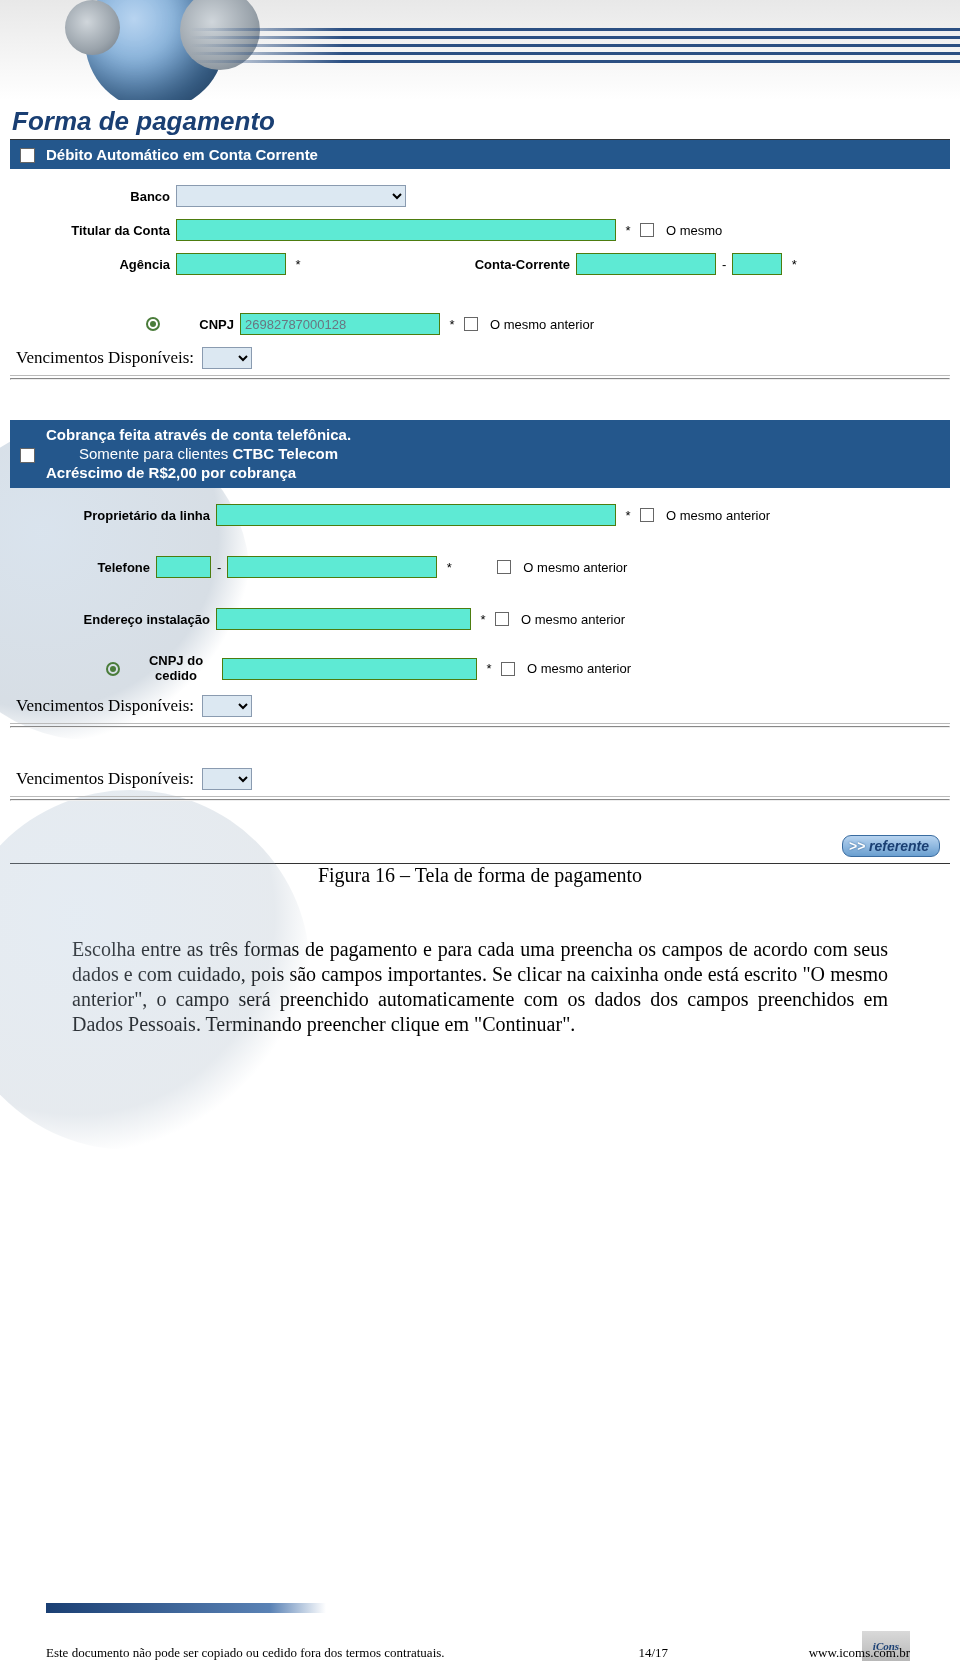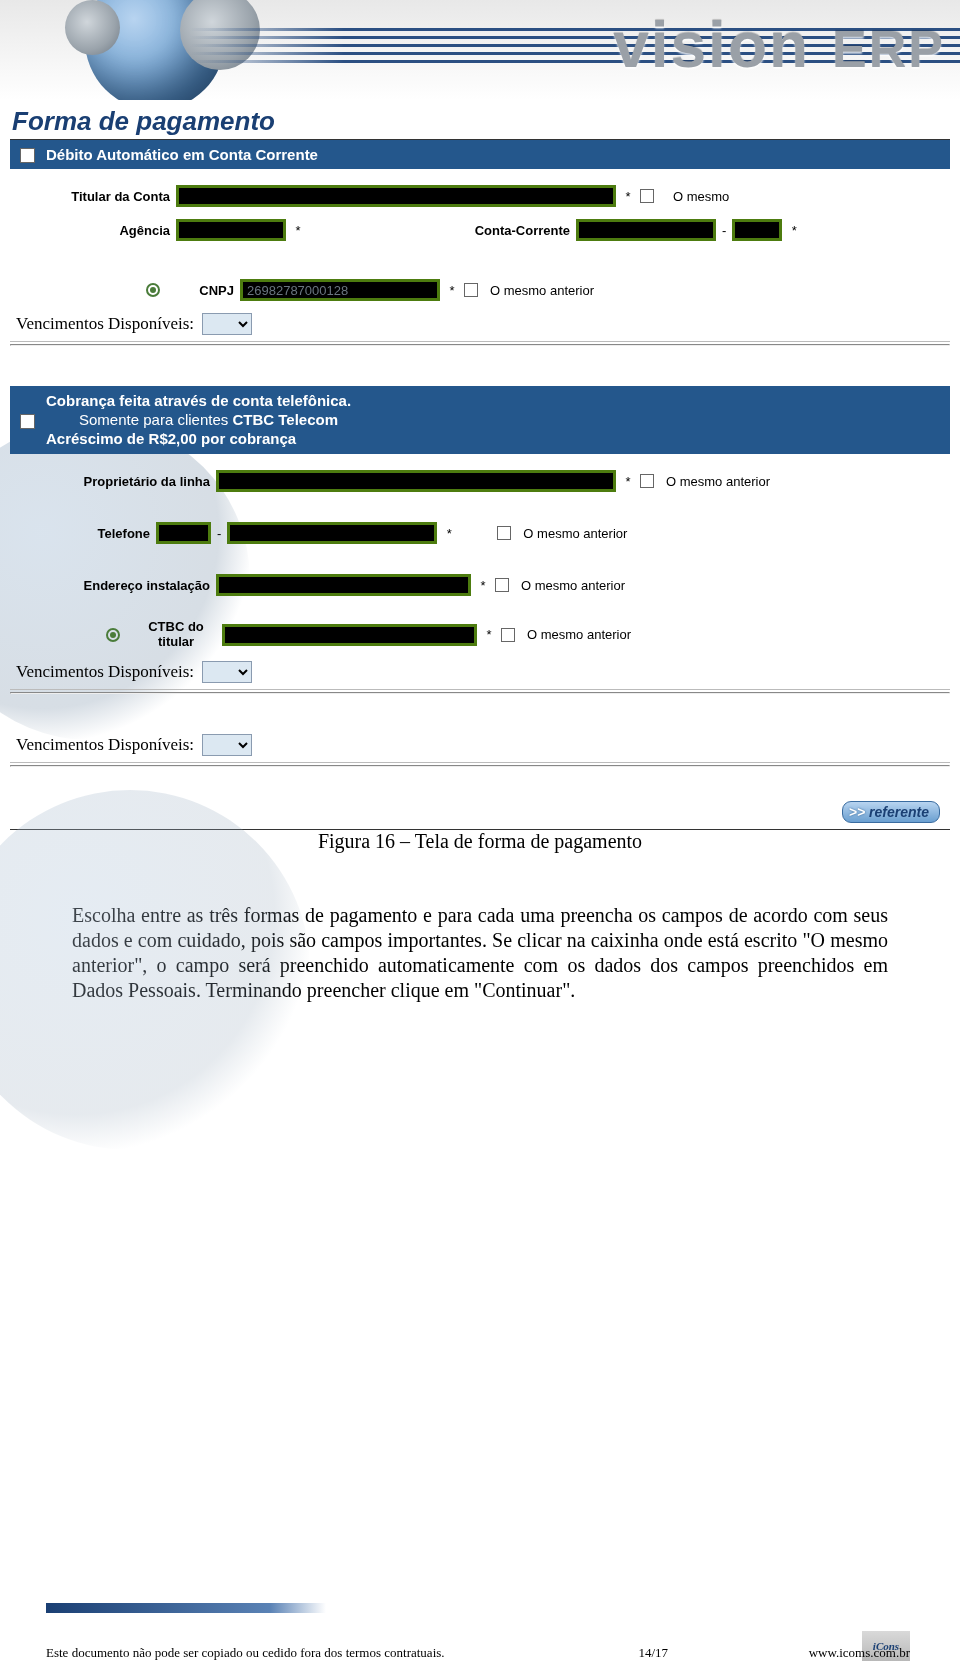--- a/index.html
+++ b/index.html
@@ -123,22 +123,22 @@
   }
   .row.under { border-bottom: 1px solid #bbb; margin-bottom:2px; }
   .lbl {
     text-align: right;
     font-weight: bold;
     font-family: 'Trebuchet MS', Verdana, sans-serif;
     color: #000;
   }
   .ast { width: 12px; text-align:center; }
   .txt {
-    background: #000000;
-    border: 3px solid #4d7c0f;
+    background: #5eead4;
+    border: 1px solid #4d7c0f;
     height: 22px;
     padding: 2px 4px;
     font-size: 13px;
   }
   .sel {
     background: #dce8f2;
     border: 1px solid #8a9bb0;
     height: 22px;
   }
   .cb {
@@ -227,41 +227,42 @@
 
 <div class="header">
   <div class="globe"></div>
   <div class="cog1"></div>
   <div class="cog2"></div>
   <div class="stripe" style="top:28px"></div>
   <div class="stripe" style="top:36px"></div>
   <div class="stripe" style="top:44px"></div>
   <div class="stripe" style="top:52px"></div>
   <div class="stripe" style="top:60px"></div>
-  <div class="brand">
-    <span>vision</span><span class="sub">ERP</span>
-  </div>
 </div>
 
 <div class="section-title">Forma de pagamento</div>
 
 <div class="panel">
 
   <div class="blue-bar">
     <span class="head-checkbox"></span>
     <span>Débito Automático em Conta Corrente</span>
   </div>
 
+  <div class="row">
+    <span class="lbl" style="width:150px">Banco</span>
+    <select class="sel" style="width:230px"></select>
+  </div>
 
   <div class="row">
     <span class="lbl" style="width:150px">Titular da Conta</span>
     <input class="txt" style="width: 440px;">
     <span class="ast">*</span>
     <span class="cb"></span>
-    <span style="margin-left:13px">O mesmo</span>
+    <span style="margin-left:6px">O mesmo</span>
   </div>
 
   <div class="row">
     <span class="lbl" style="width:150px">Agência</span>
     <input class="txt" style="width: 110px;">
     <span class="ast">*</span>
     <span class="lbl" style="width:200px;margin-left:60px">Conta-Corrente</span>
     <input class="txt" style="width: 140px;">
     <span>-</span>
     <input class="txt" style="width: 50px;">
@@ -324,21 +325,21 @@
     <span class="ast">*</span>
     <span class="cb"></span>
     <span style="margin-left:6px">O mesmo anterior</span>
   </div>
 
   <div style="height:12px"></div>
 
   <div class="row">
     <span style="width:80px"></span>
     <span class="radio on"></span>
-    <span class="lbl" style="width:80px;margin-left:10px;text-align:center;line-height:1.1">CTBC do titular</span>
+    <span class="lbl" style="width:80px;margin-left:10px;text-align:center;line-height:1.1">CNPJ do cedido</span>
     <input class="txt" style="width: 255px;">
     <span class="ast">*</span>
     <span class="cb"></span>
     <span style="margin-left:6px">O mesmo anterior</span>
   </div>
 
   <div class="venc-label row under">
     <span>Vencimentos Disponíveis:</span>
     <select class="sel" style="width:50px"></select>
   </div>

